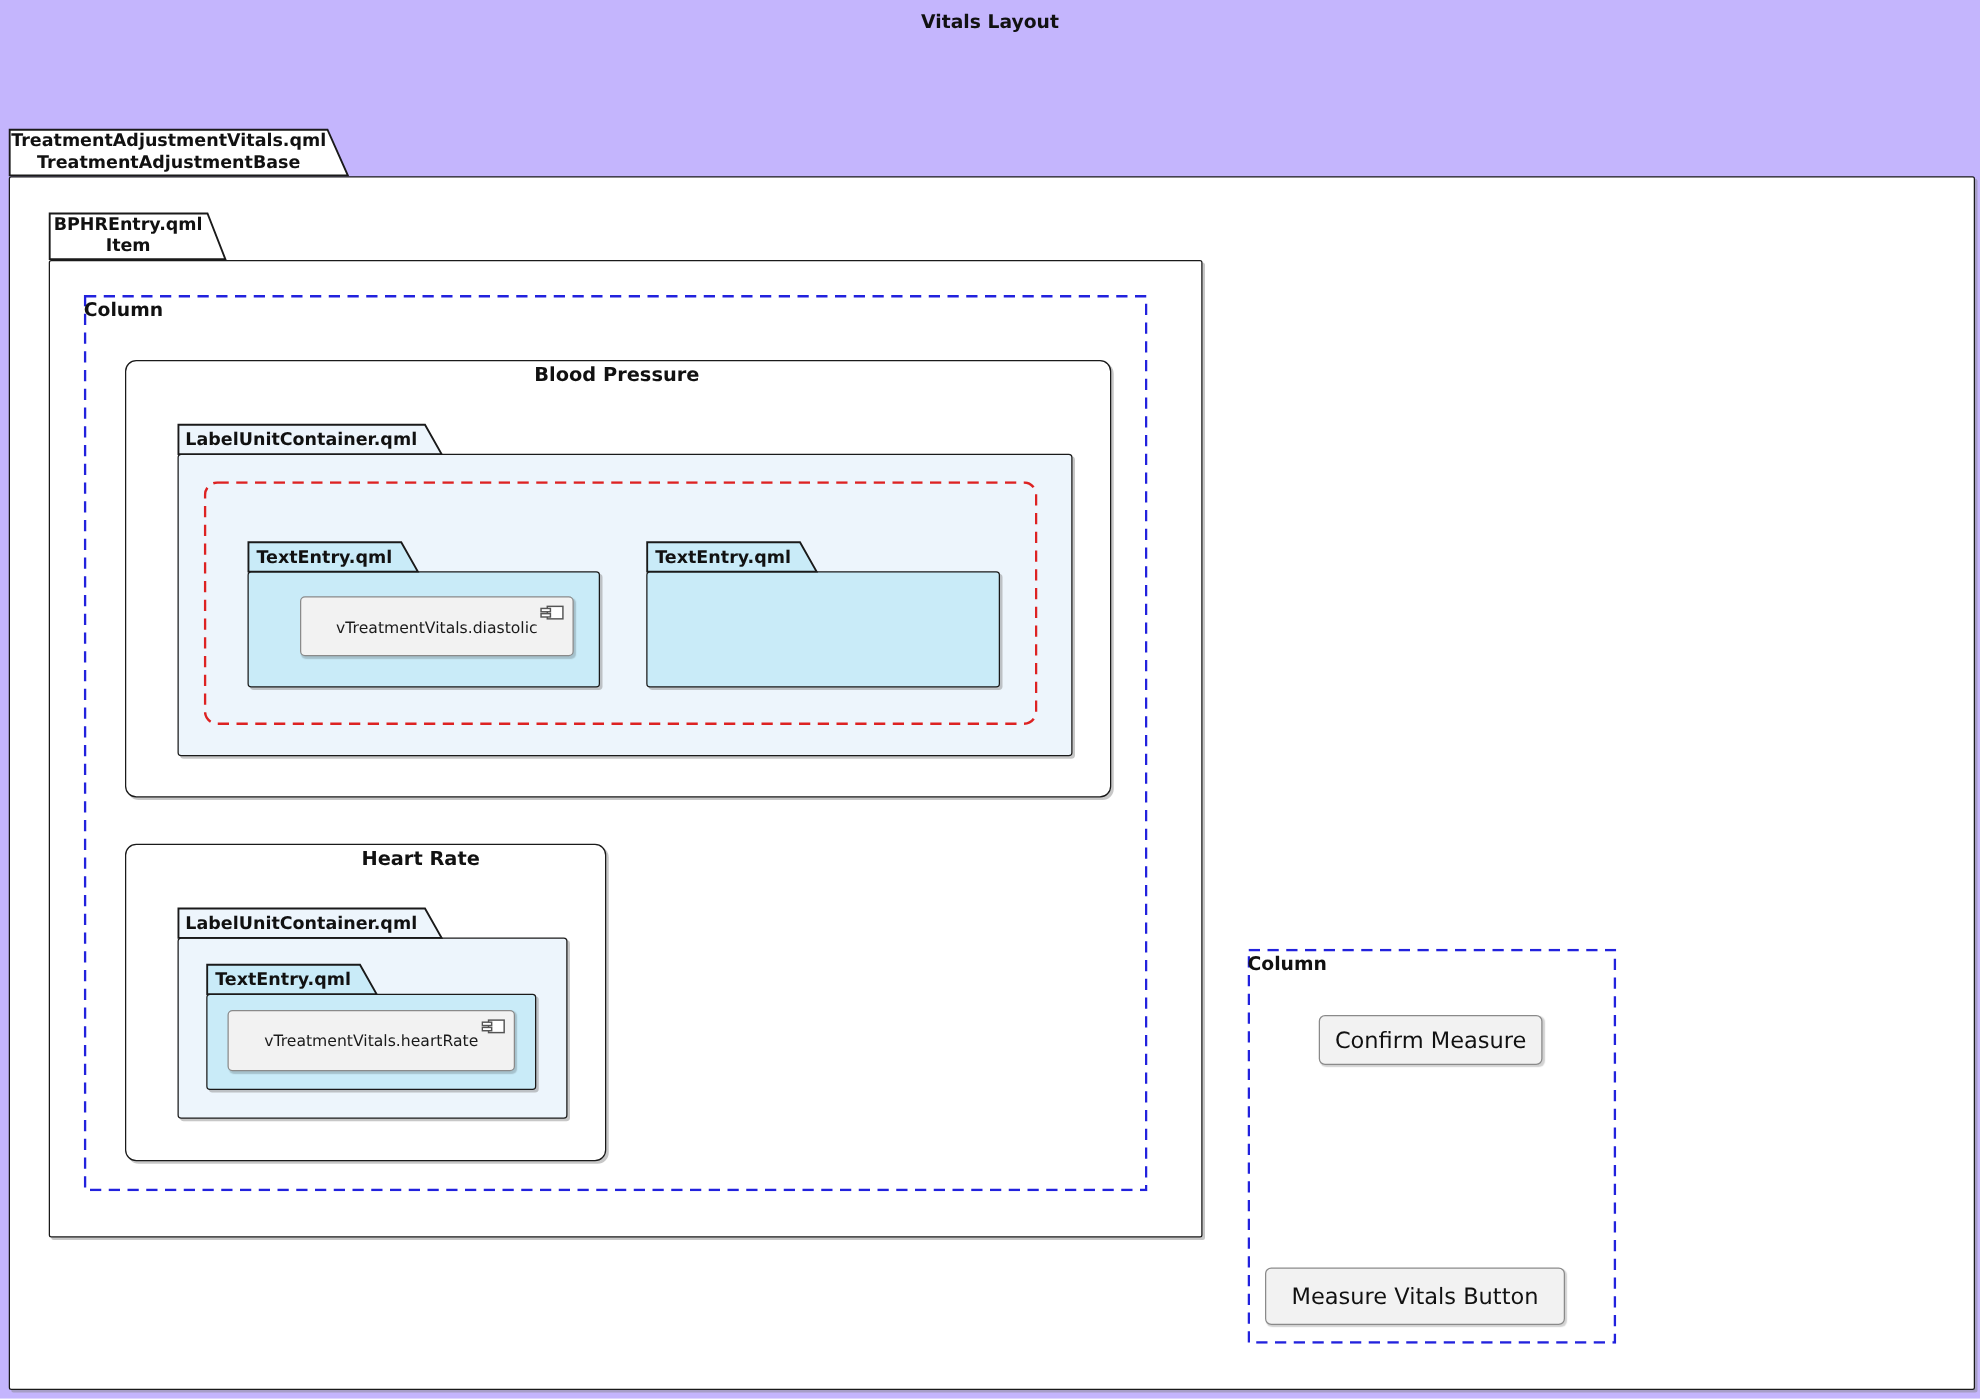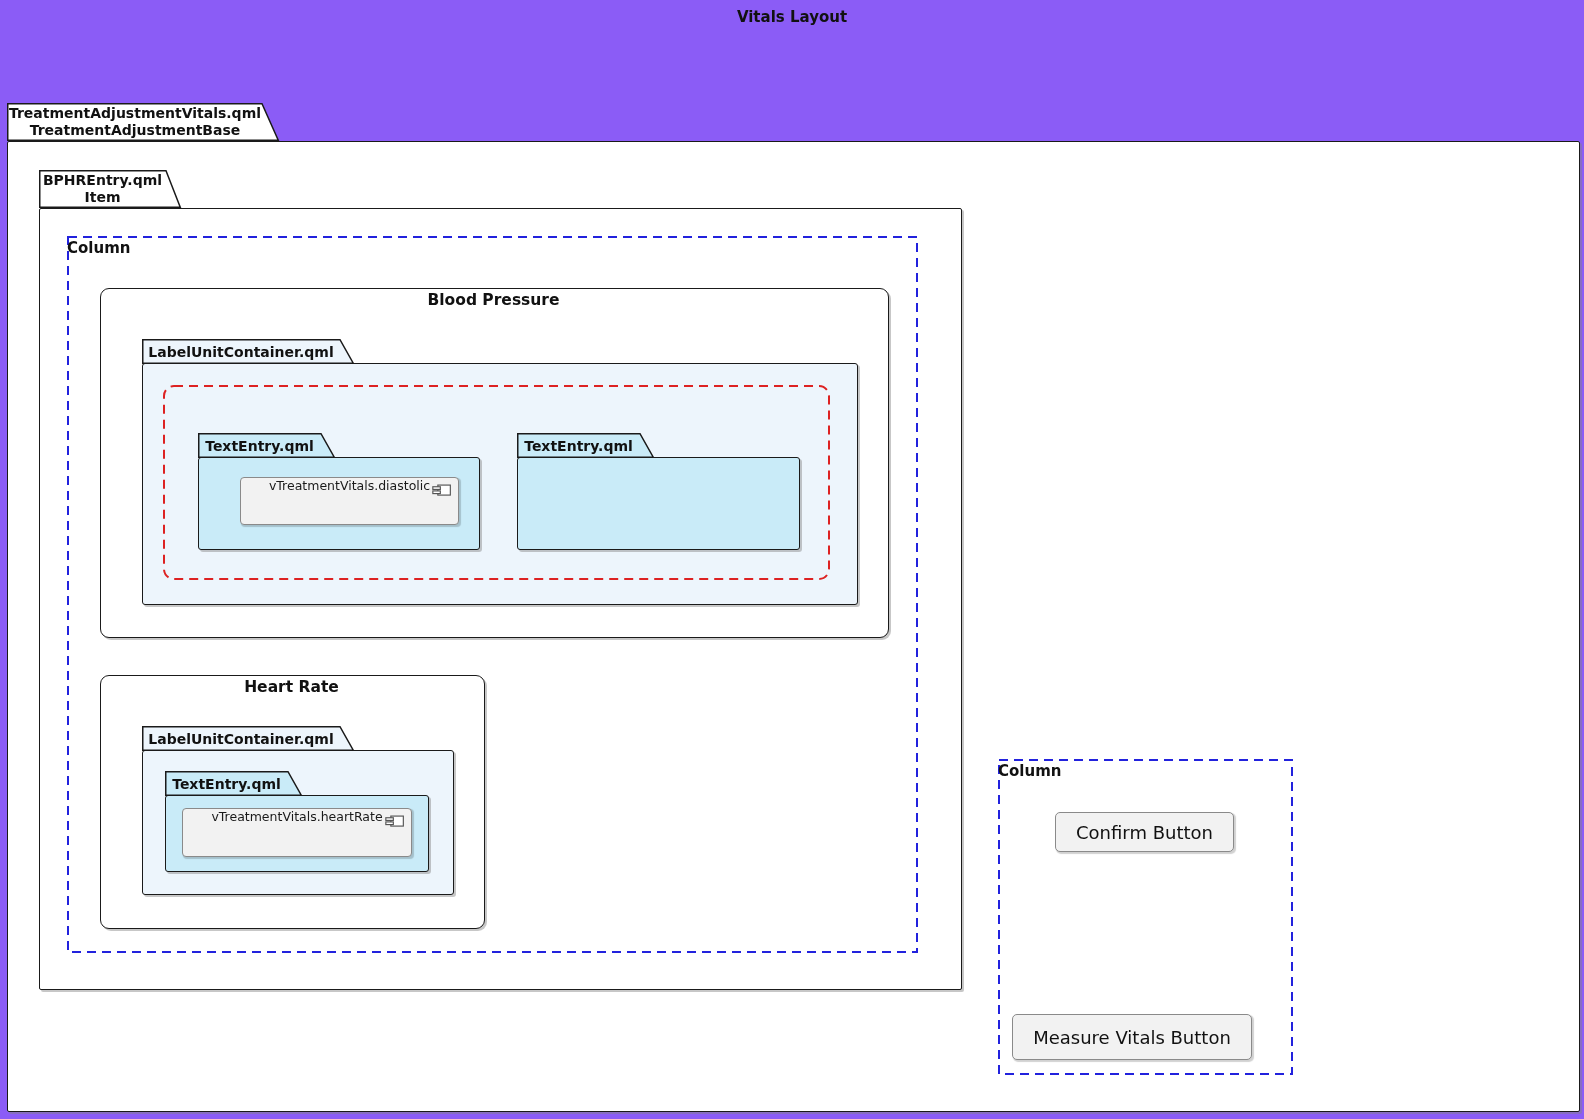--- a/index.html
+++ b/index.html
@@ -1,17 +1,17 @@
 <!DOCTYPE html>
 <html><head>
 <meta charset="utf-8">
 <style>
   html,body{margin:0;padding:0;background:#ffffff;}
   #canvas{
-    position:relative;width:1584px;height:1119px;background:#8b5cf6;overflow:hidden;
+    position:relative;width:1584px;height:1119px;background:#c4b5fd;overflow:hidden;
     font-family:"DejaVu Sans","Liberation Sans",sans-serif;color:#111;
   }
   .diagram-title{
     position:absolute;left:0;top:8px;width:1584px;text-align:center;
     font-size:15px;font-weight:bold;
   }
   
   .pkg-body{
     position:absolute;background:#ffffff;border:1.5px solid #1a1a1a;border-radius:2px;
     box-shadow:2px 2px 0 rgba(130,130,130,.45);
@@ -36,21 +36,21 @@
   .box-title{
     position:absolute;text-align:center;font-size:15.5px;font-weight:bold;white-space:nowrap;
   }
   .dash-wrap{position:absolute;}
   .dash-lbl{
     position:absolute;text-align:left;font-size:15px;font-weight:bold;white-space:nowrap;
   }
   .component{
     position:absolute;background:#F2F2F2;border:1px solid #8a8a8a;border-radius:4px;
     box-shadow:1.5px 1.5px 1px rgba(0,0,0,.18);
-    display:flex;justify-content:center;
+    display:flex;align-items:center;justify-content:center;
     font-size:12.5px;color:#1a1a1a;white-space:nowrap;
   }
   .comp-icon{position:absolute;right:6px;top:5px;}
   .btn{
     position:absolute;background:#F2F2F2;border:1px solid #8a8a8a;border-radius:5px;
     box-shadow:1.5px 1.5px 1px rgba(0,0,0,.18);
     display:flex;align-items:center;justify-content:center;
     font-size:18px;color:#111;white-space:nowrap;
   }
 </style>
@@ -125,21 +125,21 @@
 
   <div class="folder-body fill-cyan" style="left:517px;top:457px;width:281px;height:91px;"></div>
   <div class="tab" style="left:517px;top:433px;width:137px;height:25px;">
     <svg width="137" height="25">
       <polygon points="0.75,0.75 123,0.75 136.25,24.25 0.75,24.25" fill="#C9EBF8" stroke="#1a1a1a" stroke-width="1.5"></polygon>
     </svg>
     <div class="tab-lbl" style="width:123px;">TextEntry.qml</div>
   </div>
 
   <div class="rect-box" style="left:100px;top:675px;width:383px;height:252px;"></div>
-  <div class="box-title" style="left:100px;top:678px;width:383px;">Heart Rate</div>
+  <div class="box-title" style="left:100px;top:678px;width:383px;padding-left:45px;">Heart Rate</div>
 
   <div class="folder-body fill-light" style="left:142px;top:750px;width:310px;height:143px;"></div>
   <div class="tab" style="left:142px;top:726px;width:212px;height:25px;">
     <svg width="212" height="25">
       <polygon points="0.75,0.75 198,0.75 211.25,24.25 0.75,24.25" fill="#EDF5FC" stroke="#1a1a1a" stroke-width="1.5"></polygon>
     </svg>
     <div class="tab-lbl" style="width:198px;">LabelUnitContainer.qml</div>
   </div>
 
   <div class="folder-body fill-cyan" style="left:165px;top:795px;width:262px;height:75px;"></div>
@@ -158,18 +158,18 @@
     <span>vTreatmentVitals.heartRate</span>
   </div>
 
   <div class="dash-wrap" style="left:998px;top:759px;width:295px;height:316px;">
     <svg width="295" height="316">
       <rect x="1" y="1" width="293" height="314" fill="none" stroke="#2222DD" stroke-width="2" stroke-dasharray="9 6"></rect>
     </svg>
   </div>
   <div class="dash-lbl" style="left:998px;top:762px;width:295px;">Column</div>
 
-  <div class="btn" style="left:1055px;top:812px;width:177px;height:38px;">Confirm Button</div>
+  <div class="btn" style="left:1055px;top:812px;width:177px;height:38px;">Confirm Measure</div>
 
   <div class="btn" style="left:1012px;top:1014px;width:238px;height:44px;">Measure Vitals Button</div>
 
 
 </div>
 
 </body></html>

